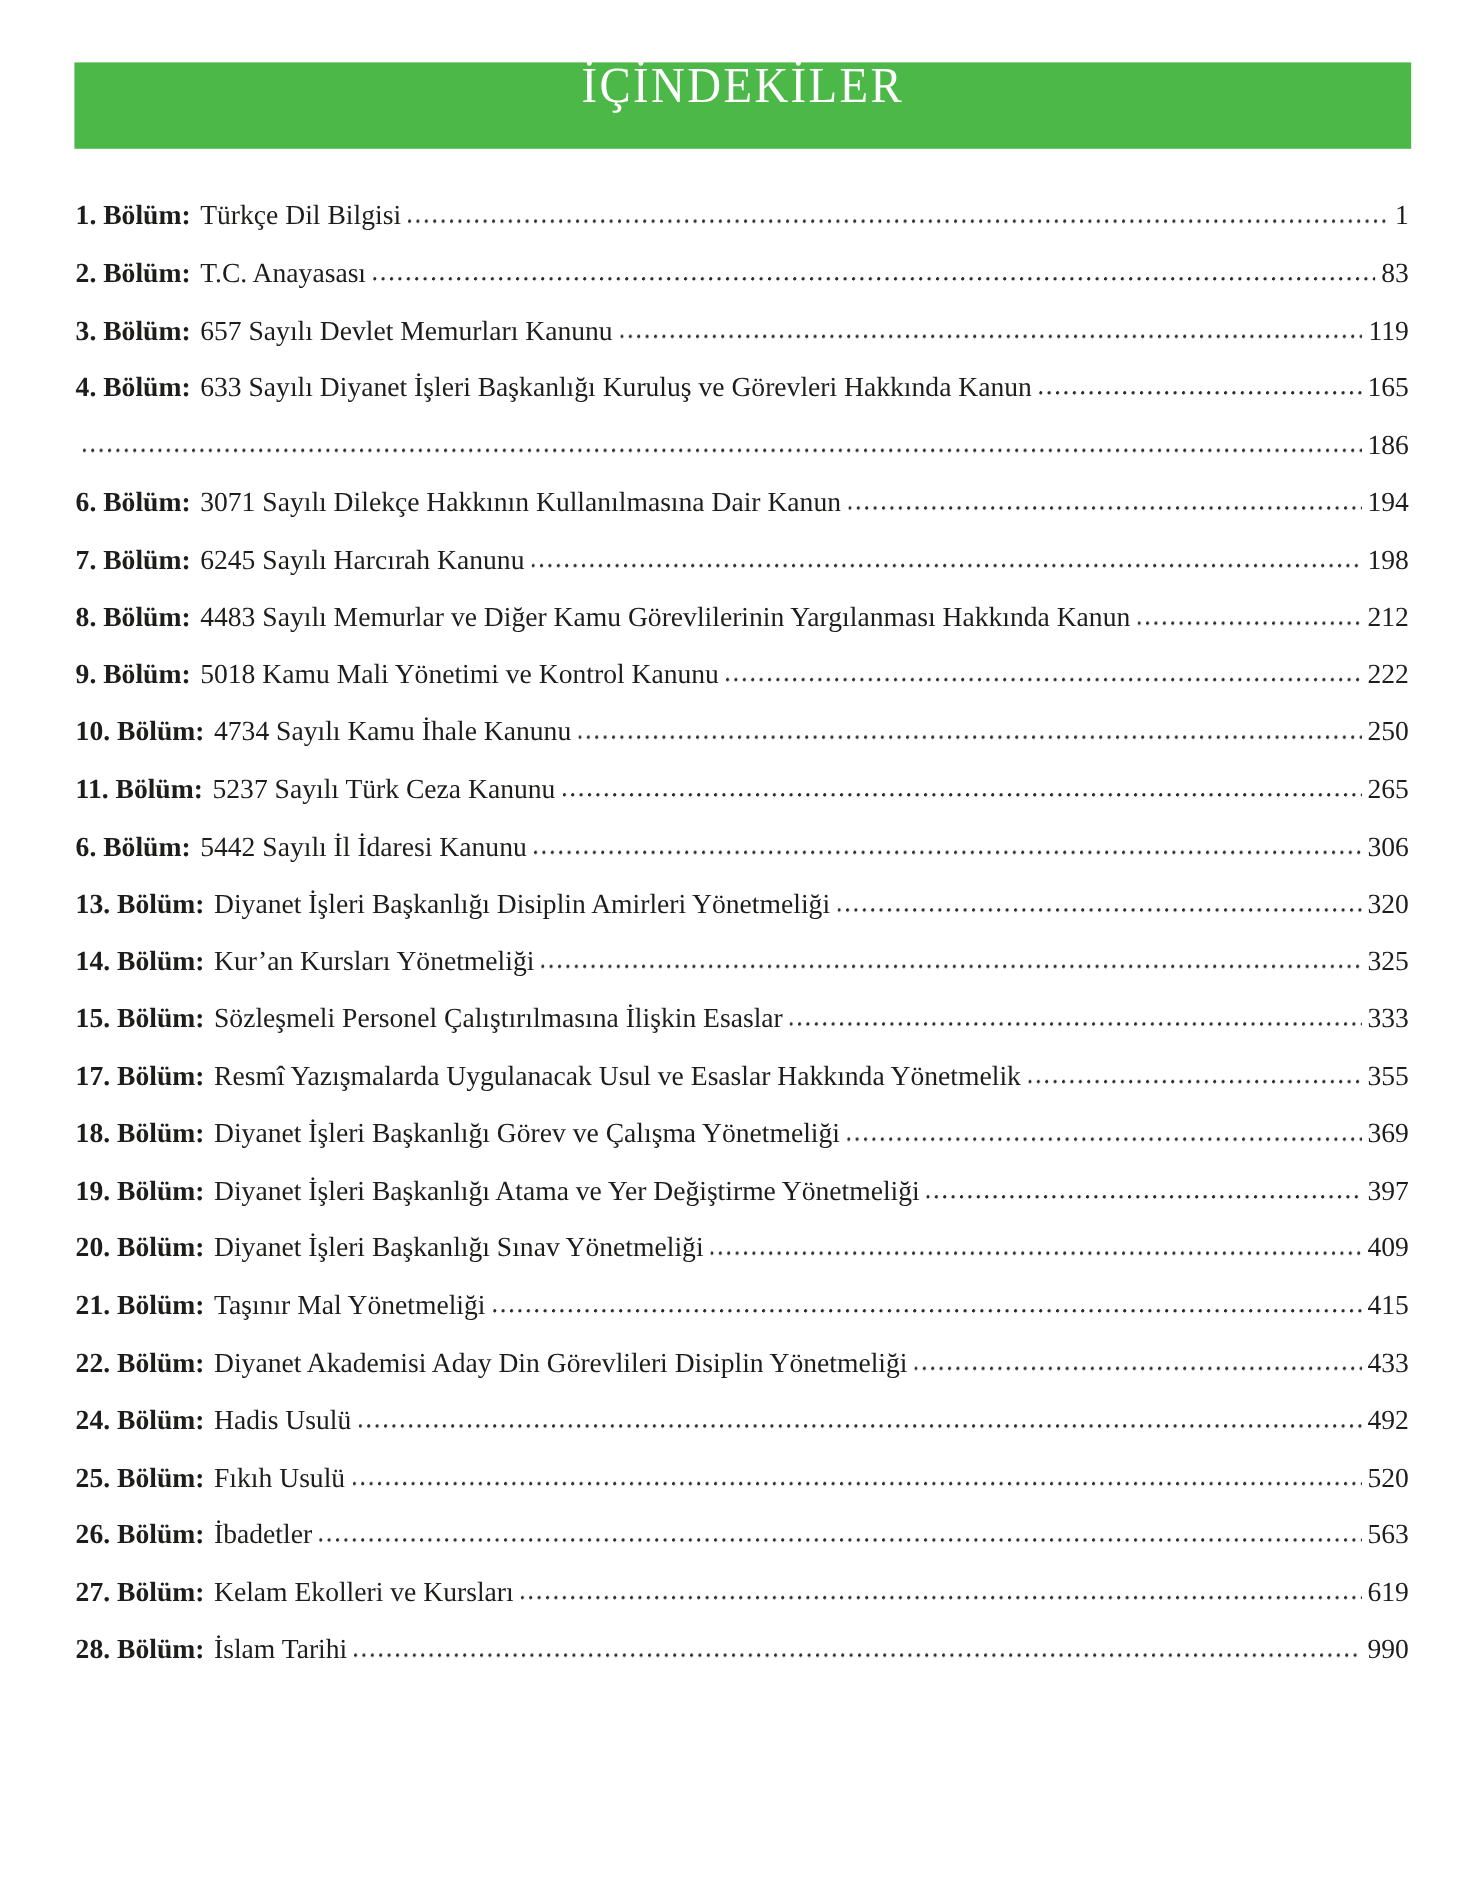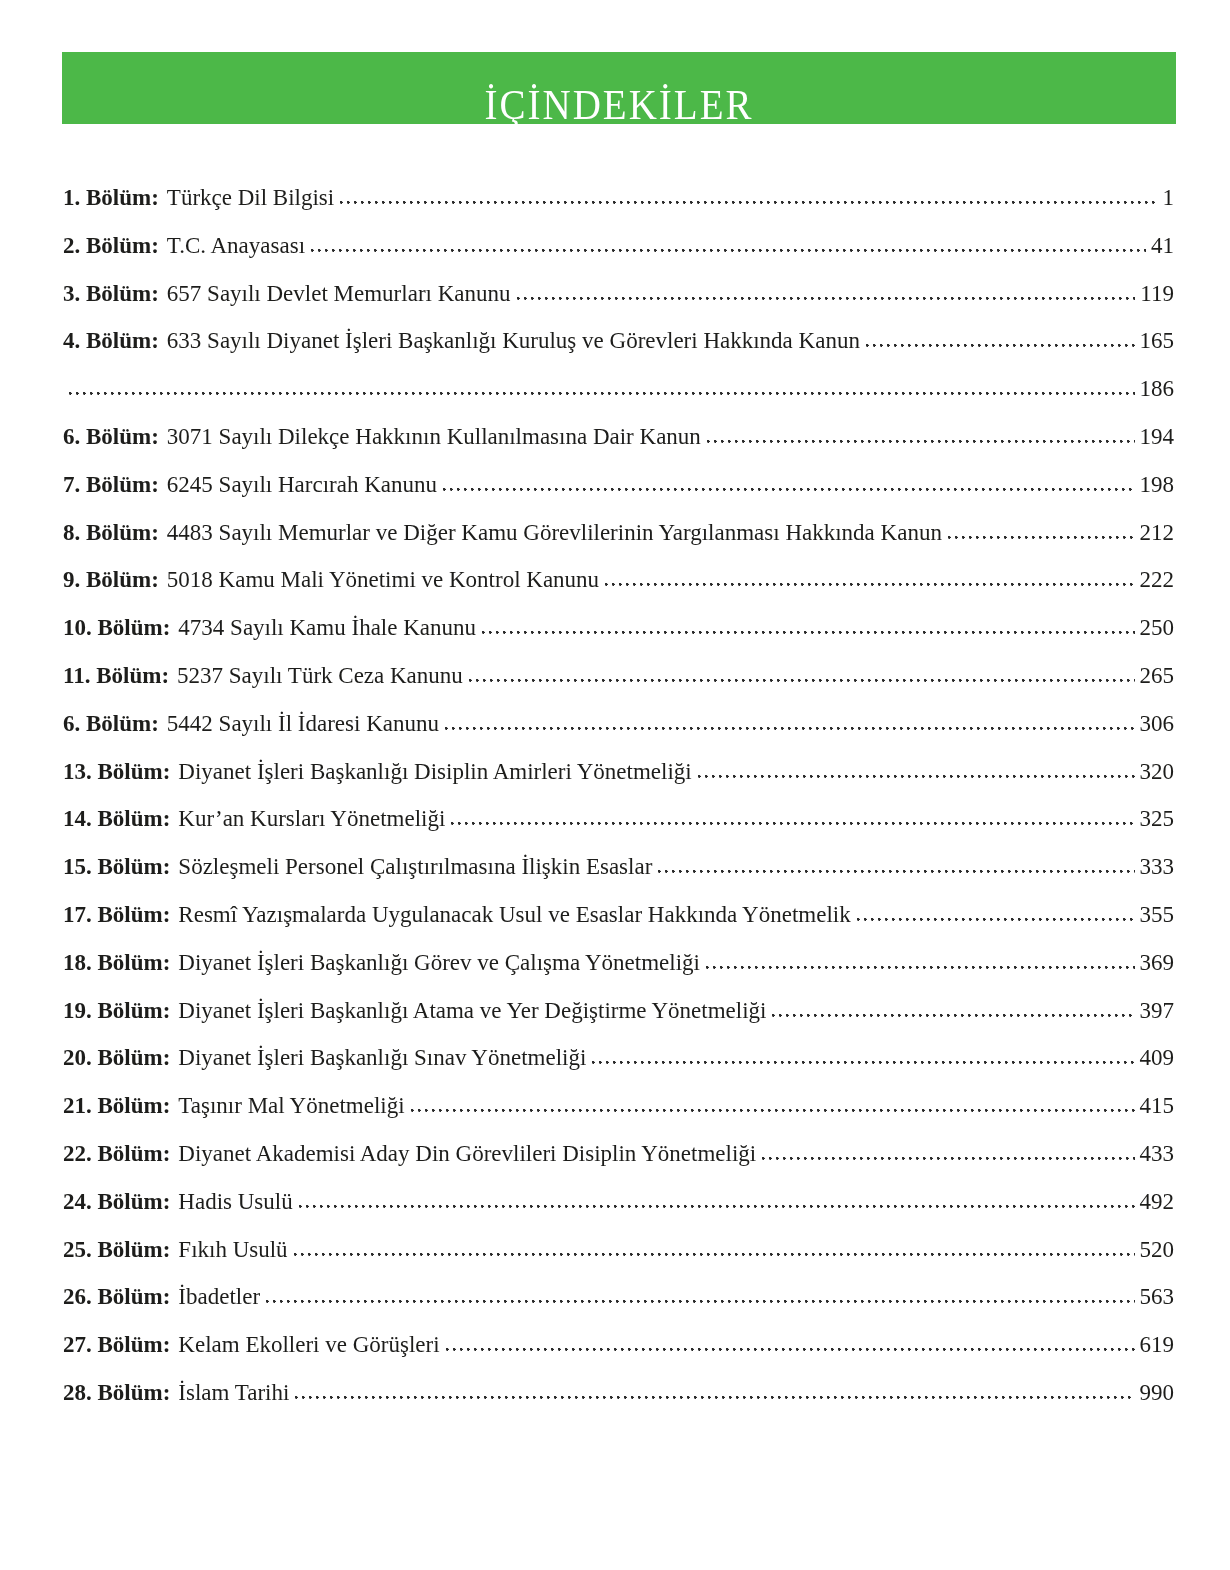--- a/index.html
+++ b/index.html
@@ -14,36 +14,36 @@
     overflow: hidden;
     font-family: "Liberation Serif", serif;
     color: #1d1d1b;
   }
   .banner {
     margin: 52px 0 0 62px;
     width: 1114px;
     height: 72px;
     background: #4cb848;
     display: flex;
-    align-items: flex-end;
+    align-items: flex-start;
     justify-content: center;
   }
   .banner h1 {
     margin: 0;
     padding: 0;
     color: #ffffff;
     font-size: 39px;
     font-weight: normal;
     letter-spacing: 2px;
     line-height: 1;
     transform: scaleY(1.08);
   }
   .toc {
     margin: 0 56px 0 63px;
-    padding-top: 60px;
+    padding-top: 42px;
   }
   .toc-row {
     display: flex;
     align-items: baseline;
     font-size: 23px;
     line-height: 27px;
     margin-bottom: 20.8px;
     white-space: nowrap;
   }
   .toc-row.gap-before {
@@ -77,21 +77,21 @@
 
 <main class="toc" id="toc-list">
     <div class="toc-row">
     <span class="toc-label"><b class="toc-num">1. Bölüm:</b><span class="toc-title">Türkçe Dil Bilgisi</span></span>
     <span class="toc-dots"></span>
     <span class="toc-page">1</span>
   </div>
     <div class="toc-row">
     <span class="toc-label"><b class="toc-num">2. Bölüm:</b><span class="toc-title">T.C. Anayasası</span></span>
     <span class="toc-dots"></span>
-    <span class="toc-page">41</span>
+    <span class="toc-page">83</span>
   </div>
     <div class="toc-row">
     <span class="toc-label"><b class="toc-num">3. Bölüm:</b><span class="toc-title">657 Sayılı Devlet Memurları Kanunu</span></span>
     <span class="toc-dots"></span>
     <span class="toc-page">119</span>
   </div>
     <div class="toc-row">
     <span class="toc-label"><b class="toc-num">4. Bölüm:</b><span class="toc-title">633 Sayılı Diyanet İşleri Başkanlığı Kuruluş ve Görevleri Hakkında Kanun</span></span>
     <span class="toc-dots"></span>
     <span class="toc-page">165</span>
@@ -189,21 +189,21 @@
     <span class="toc-label"><b class="toc-num">25. Bölüm:</b><span class="toc-title">Fıkıh Usulü</span></span>
     <span class="toc-dots"></span>
     <span class="toc-page">520</span>
   </div>
     <div class="toc-row">
     <span class="toc-label"><b class="toc-num">26. Bölüm:</b><span class="toc-title">İbadetler</span></span>
     <span class="toc-dots"></span>
     <span class="toc-page">563</span>
   </div>
     <div class="toc-row">
-    <span class="toc-label"><b class="toc-num">27. Bölüm:</b><span class="toc-title">Kelam Ekolleri ve Görüşleri</span></span>
+    <span class="toc-label"><b class="toc-num">27. Bölüm:</b><span class="toc-title">Kelam Ekolleri ve Kursları</span></span>
     <span class="toc-dots"></span>
     <span class="toc-page">619</span>
   </div>
     <div class="toc-row">
     <span class="toc-label"><b class="toc-num">28. Bölüm:</b><span class="toc-title">İslam Tarihi</span></span>
     <span class="toc-dots"></span>
     <span class="toc-page">990</span>
   </div>
   </main>
 

